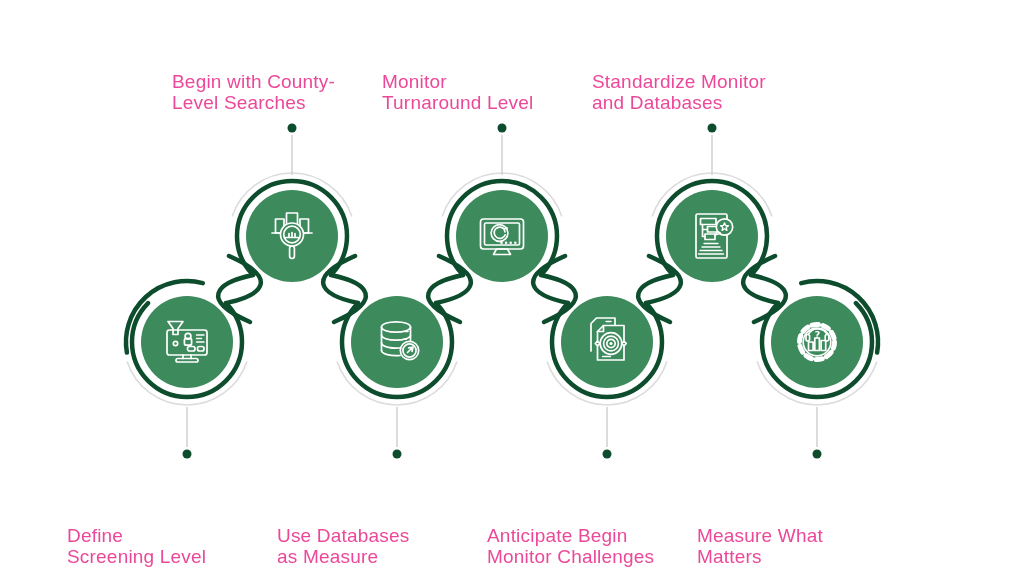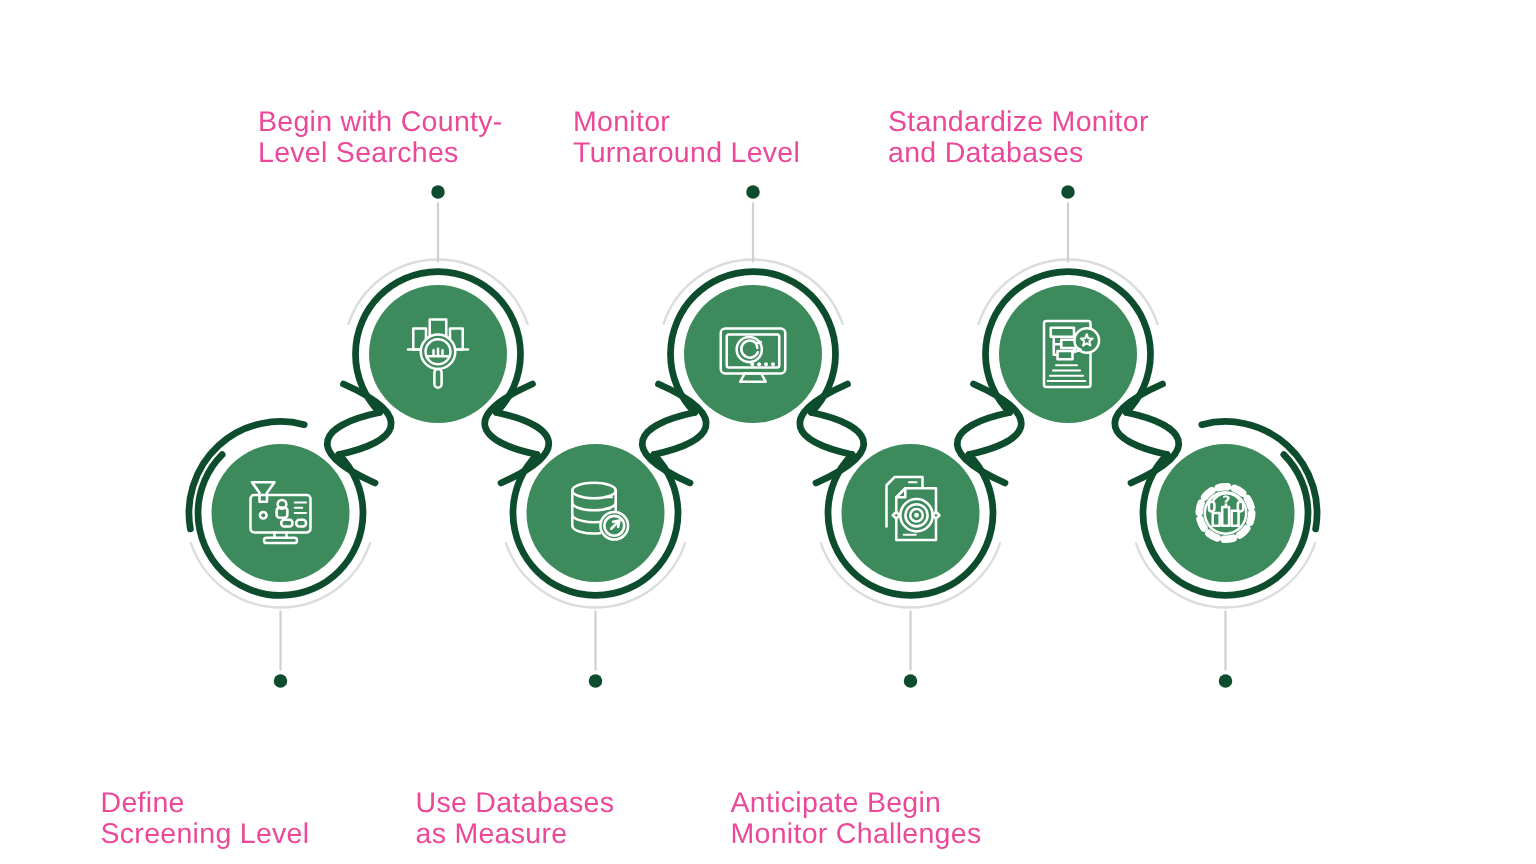--- a/index.html
+++ b/index.html
@@ -213,14 +213,18 @@
     <span>Turnaround Level</span>
   </div>
   <div class="step-label label-bottom" style="left:607px">
     <span>Anticipate Begin</span>
     <span>Monitor Challenges</span>
   </div>
   <div class="step-label label-top" style="left:712px">
     <span>Standardize Monitor</span>
     <span>and Databases</span>
   </div>
+  <div class="step-label label-bottom" style="left:817px">
+    <span>Measure What</span>
+    <span>Matters</span>
+  </div>
 
 </div>
 
 </body></html>

